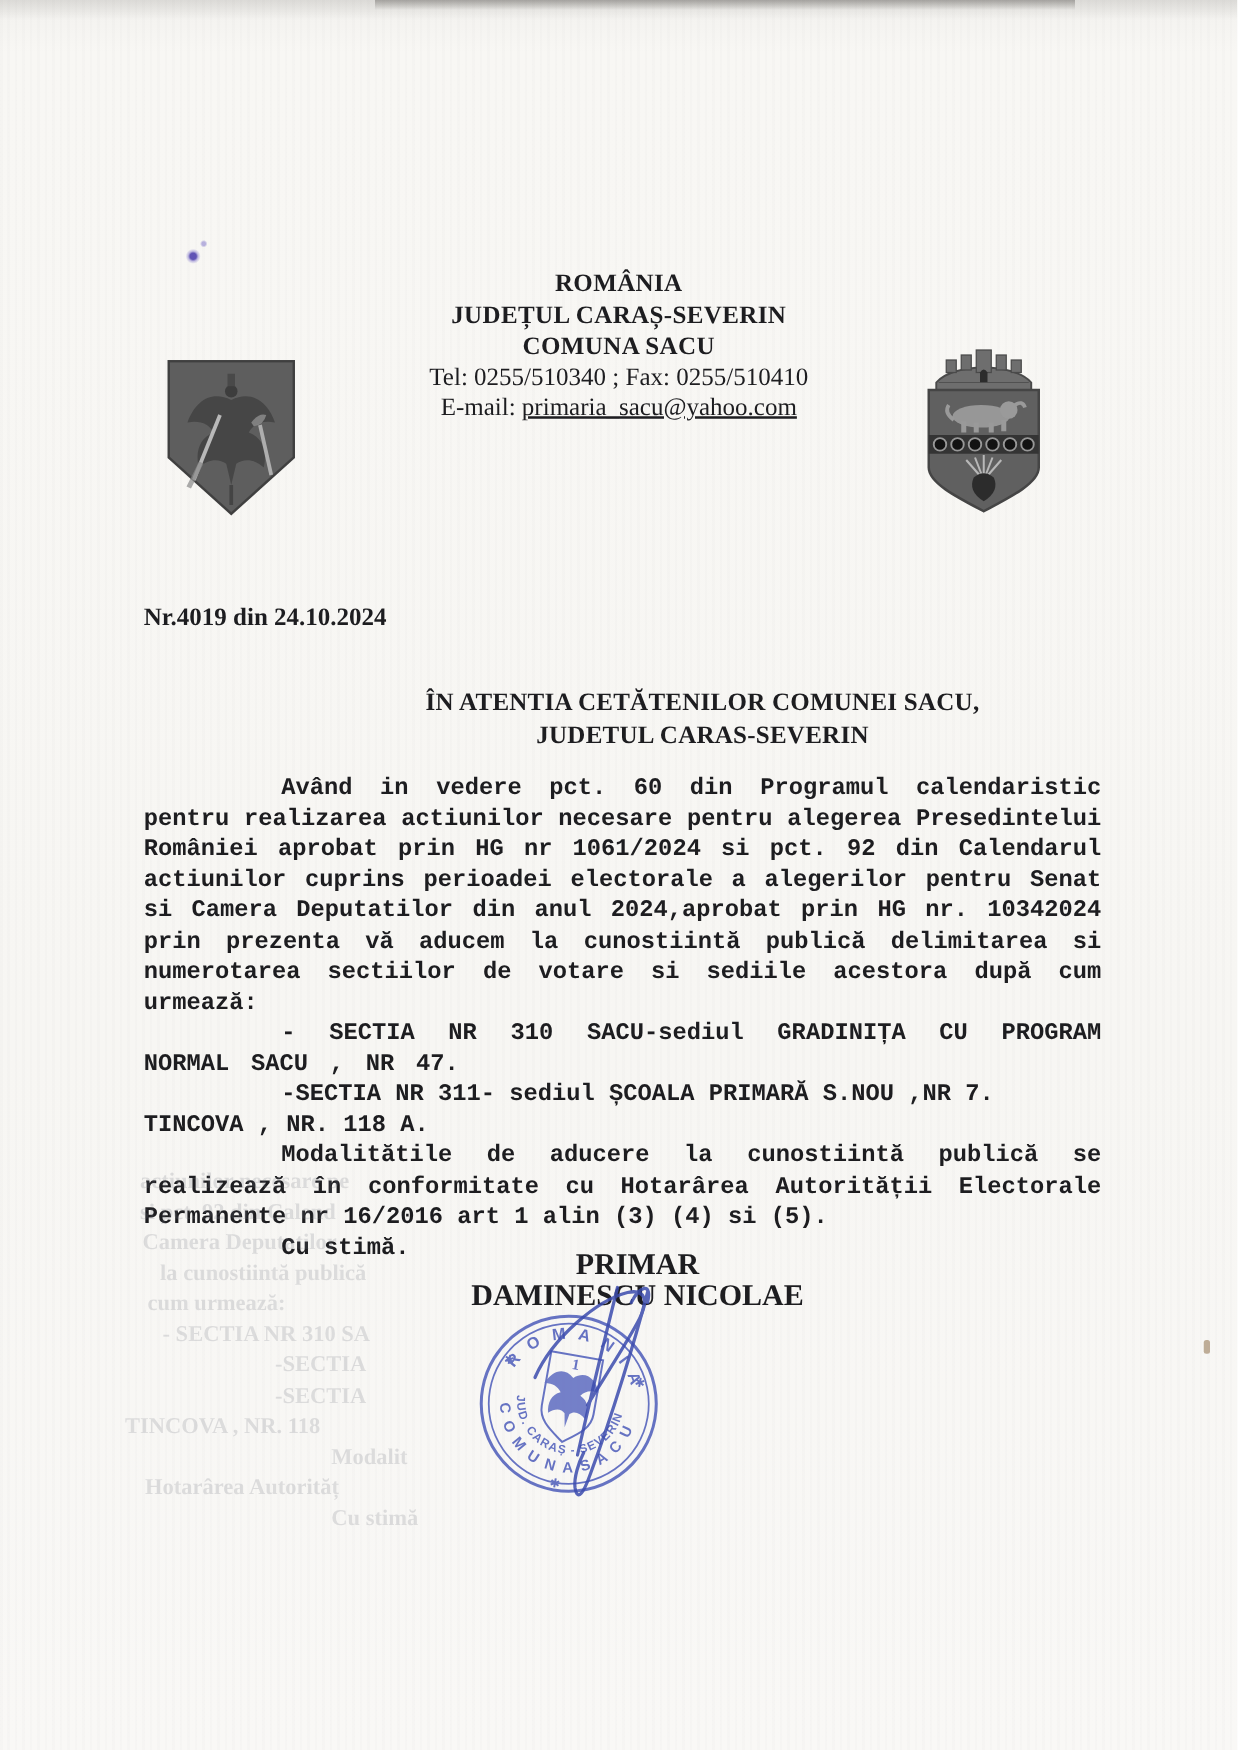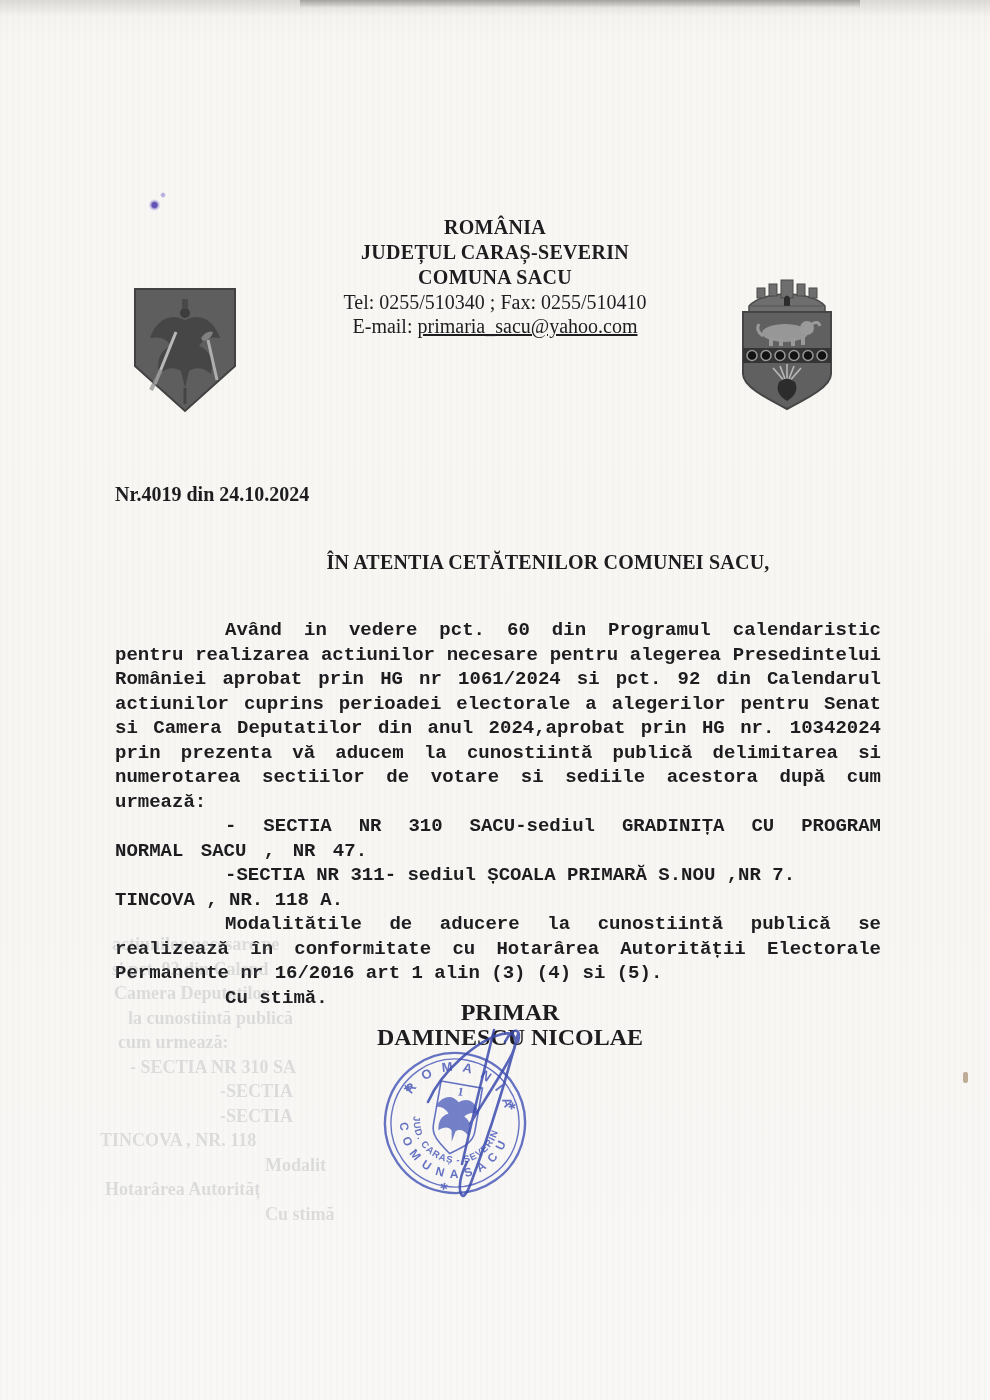--- a/index.html
+++ b/index.html
@@ -22,21 +22,21 @@
   .contact-line{font-size:20px; line-height:24px; }
   .email-line{font-size:20px; line-height:24px;}
   .email-addr{text-decoration:underline;}
 
   .emblem{position:absolute;}
   .emblem-left{left:131px; top:286px; width:108px; height:128px;}
   .emblem-right{left:735px; top:276px; width:104px; height:136px;}
 
   .ref-number{position:absolute; left:115px; top:483px; font-size:20px; font-weight:bold;}
 
-  .title-block{position:absolute; left:168px; top:549px; width:760px; text-align:center;
+  .title-block{position:absolute; left:182px; top:549px; width:760px; text-align:center;
     font-size:20px; font-weight:bold; line-height:26px; letter-spacing:.2px;}
 
   .body-block{position:absolute; left:115px; top:618px; width:766px;
     font-size:19px; font-weight:bold; line-height:24.5px;}
   .body-block p{margin:0; padding:0;font-family:Liberation Mono, monospace;}
   .p-justify{text-align:justify; text-indent:110px;}
   .p-indent{text-indent:110px;}
   .p-wordspace{word-spacing:6px;}
   .p-noindent{text-indent:0;}
 
@@ -119,20 +119,21 @@
         <line x1="52" y1="108" x2="59" y2="90"></line>
       <line x1="52" y1="108" x2="66" y2="92"></line>
     </g>
     <path d="M44,106 q8,-7 16,0 q5,11 -8,19 q-13,-8 -8,-19 Z" fill="#2c2c2c"></path>
   </svg>
 
   <div class="ref-number">Nr.4019  din 24.10.2024</div>
 
   <div class="title-block">
     <div>ÎN ATENTIA CETĂTENILOR COMUNEI SACU,</div>
+    <div>JUDETUL CARAS-SEVERIN</div>
   </div>
 
   <div class="body-block">
     <p class="p-justify">Având in vedere pct. 60  din Programul calendaristic pentru realizarea actiunilor necesare pentru alegerea Presedintelui României aprobat prin HG nr 1061/2024 si pct. 92 din Calendarul actiunilor cuprins perioadei electorale a alegerilor pentru Senat si Camera Deputatilor din anul 2024,aprobat prin HG nr. 10342024 prin prezenta  vă aducem la cunostiintă publică delimitarea si numerotarea sectiilor de votare si sediile acestora după cum urmează:</p>
     <p class="p-justify p-wordspace">- SECTIA NR 310 SACU-sediul GRADINIȚA CU PROGRAM NORMAL SACU , NR 47.</p>
     <p class="p-indent">-SECTIA NR 311- sediul ȘCOALA PRIMARĂ S.NOU ,NR 7.</p>
     <p class="p-noindent">TINCOVA , NR. 118 A.</p>
     <p class="p-justify">Modalitătile de aducere la cunostiintă publică  se realizează în conformitate cu Hotarârea Autorității Electorale Permanente nr 16/2016 art 1 alin (3) (4) si (5).</p>
     <p class="p-indent">Cu stimă.</p>
   </div>
@@ -141,21 +142,21 @@
     <div style="margin-left:12px">actiunilor necesare pe</div>
     <div style="margin-left:12px">si pct. 92 din Calend</div>
     <div style="margin-left:14px">Camera Deputatilor</div>
     <div style="margin-left:28px">la cunostiintă publică</div>
     <div style="margin-left:18px">cum urmează:</div>
     <div style="margin-left:30px">- SECTIA NR 310 SA</div>
     <div style="margin-left:120px">-SECTIA</div>
     <div style="margin-left:120px">-SECTIA</div>
     <div style="margin-left:0">TINCOVA , NR. 118</div>
     <div style="margin-left:165px">Modalit</div>
-    <div style="margin-left:5px">Hotarârea Autorităț</div>
+    <div style="margin-left:16px">Hotarârea Autorităț</div>
     <div style="margin-left:165px">Cu stimă</div>
   </div>
 
   <div class="primar-block">
     <div>PRIMAR</div>
     <div>DAMINESCU NICOLAE</div>
   </div>
 
   <svg class="stamp-wrap" viewBox="0 0 150 152">
     <g transform="rotate(10 75 75)" stroke="#4656b8" fill="none" opacity="0.82">

